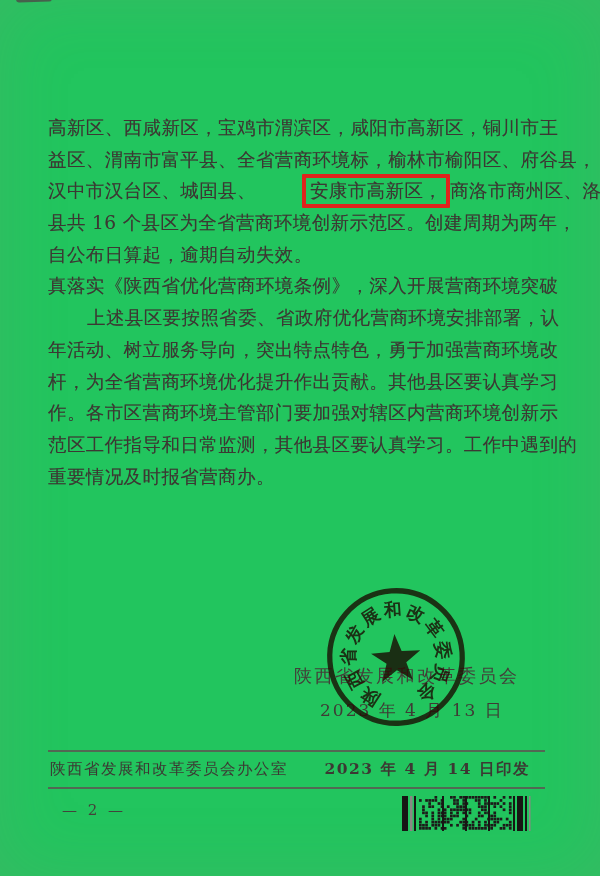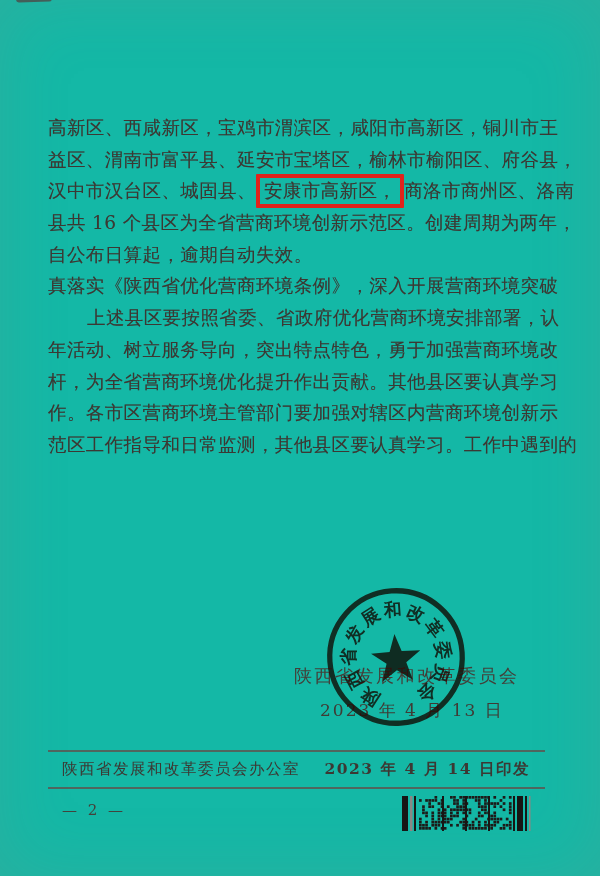--- a/index.html
+++ b/index.html
@@ -4,21 +4,21 @@
 <style>
   html,body{margin:0;padding:0;}
   #page{
     position:relative;
     width:600px;height:876px;
     overflow:hidden;
     font-family:"DejaVu Serif","Liberation Serif",serif;
     background:
       linear-gradient(200deg, rgba(233,231,227,0.0) 55%, rgba(246,236,229,0.55) 100%),
       radial-gradient(130% 95% at 52% 38%, #f1efe9 0%, #ecead5e 0%, #ecebe6 55%, #e7e5e0 100%);
-    background-color:#14b8a6;
+    background-color:#22c55e;
     box-shadow:inset 0 0 70px rgba(150,140,128,0.18);
   }
   .photo-sliver{
     position:absolute;left:16px;top:-2px;width:36px;height:4px;
     background:#4c4a47;border-radius:0 0 3px 3px;transform:rotate(-1.5deg);
     opacity:.8;
   }
   
   #body-text{
     position:absolute;left:48px;top:112px;width:515px;
@@ -26,20 +26,21 @@
     font-size:18.5px;line-height:31.7px;
     letter-spacing:0.4px;
     text-shadow:0 0 0.6px rgba(60,56,51,0.45);
   }
   .doc-line{white-space:nowrap;height:31.7px;}
   .doc-line.indent{padding-left:39px;}
   .hl-box{
     border:4px solid #e0231c;
     padding:2px 4px 3px 4px;
     border-radius:1px;
+    margin-left:46px;
   }
   
   .sig-agency{
     position:absolute;left:294px;top:664px;
     font-size:18px;letter-spacing:2.5px;color:#433f39;white-space:nowrap;
   }
   .sig-date{
     position:absolute;left:320px;top:699px;
     font-size:17px;letter-spacing:2px;color:#3f3b35;white-space:nowrap;
   }
@@ -47,51 +48,52 @@
   #seal{
     position:absolute;left:324px;top:582px;width:144px;height:150px;
     opacity:0.9;mix-blend-mode:multiply;
     transform:rotate(-4deg);
   }
   
   .rule{position:absolute;left:48px;width:497px;height:2px;background:#5b5751;opacity:.85;}
   #rule-top{top:750px;}
   #rule-bottom{top:787px;}
   .footer-issuer{
-    position:absolute;left:62px;top:759px;
+    position:absolute;left:50px;top:759px;
     font-size:15.5px;letter-spacing:1.5px;color:#3c3833;white-space:nowrap;
   }
   .footer-printdate{
     position:absolute;right:70px;top:759px;
     font-size:15.5px;letter-spacing:1.5px;color:#3c3833;white-space:nowrap;font-weight:bold;
   }
   .page-number{
     position:absolute;left:62px;top:801px;
     font-size:15px;letter-spacing:3px;color:#44403a;white-space:nowrap;
   }
   #barcode{position:absolute;left:402px;top:795px;width:130px;height:37px;}
 </style>
 </head>
 <body>
 
 <div id="page">
   <div class="photo-sliver"></div>
 
   <div id="body-text">
       <div class="doc-line">高新区、西咸新区，宝鸡市渭滨区，咸阳市高新区，铜川市王</div>
-      <div class="doc-line">益区、渭南市富平县、延安市宝塔区，榆林市榆阳区、府谷县，</div>
+      <div class="doc-line">益区、渭南市富平县、全省营商环境标，榆林市榆阳区、府谷县，</div>
       <div class="doc-line"><span>汉中市汉台区、城固县、</span><span class="hl-box" style="border-color: rgb(224, 35, 28);">安康市高新区，</span><span>商洛市商州区、洛南</span></div>
       <div class="doc-line">县共 16 个县区为全省营商环境创新示范区。创建周期为两年，</div>
       <div class="doc-line">自公布日算起，逾期自动失效。</div>
       <div class="doc-line">真落实《陕西省优化营商环境条例》，深入开展营商环境突破</div>
       <div class="doc-line indent">上述县区要按照省委、省政府优化营商环境安排部署，认</div>
       <div class="doc-line">年活动、树立服务导向，突出特点特色，勇于加强营商环境改</div>
       <div class="doc-line">杆，为全省营商环境优化提升作出贡献。其他县区要认真学习</div>
       <div class="doc-line">作。各市区营商环境主管部门要加强对辖区内营商环境创新示</div>
       <div class="doc-line">范区工作指导和日常监测，其他县区要认真学习。工作中遇到的</div>
+      <div class="doc-line">重要情况及时报省营商办。</div>
     </div>
 
   <div class="sig-agency">陕西省发展和改革委员会</div>
   <div class="sig-date">2023 年 4 月 13 日</div>
 
   <svg id="seal" viewBox="0 0 150 150">
     <circle cx="75" cy="75" r="69" fill="none" stroke="#bb2b20" stroke-width="5.5"></circle>
     <polygon fill="#b8281d" points="75,51 81.3,69.3 100.7,69.7 85.3,81.3 90.9,99.8 75,88.8 59.1,99.8 64.7,81.3 49.3,69.7 68.7,69.3"></polygon>
     <g id="seal-ring-text" font-family="'DejaVu Serif','Liberation Serif',serif" font-size="18.5" font-weight="bold" fill="#b8281d">
         <text transform="translate(44.9,114.9) rotate(-143.0)" text-anchor="middle" dominant-baseline="central" fill="#bb2b20">陕</text>

